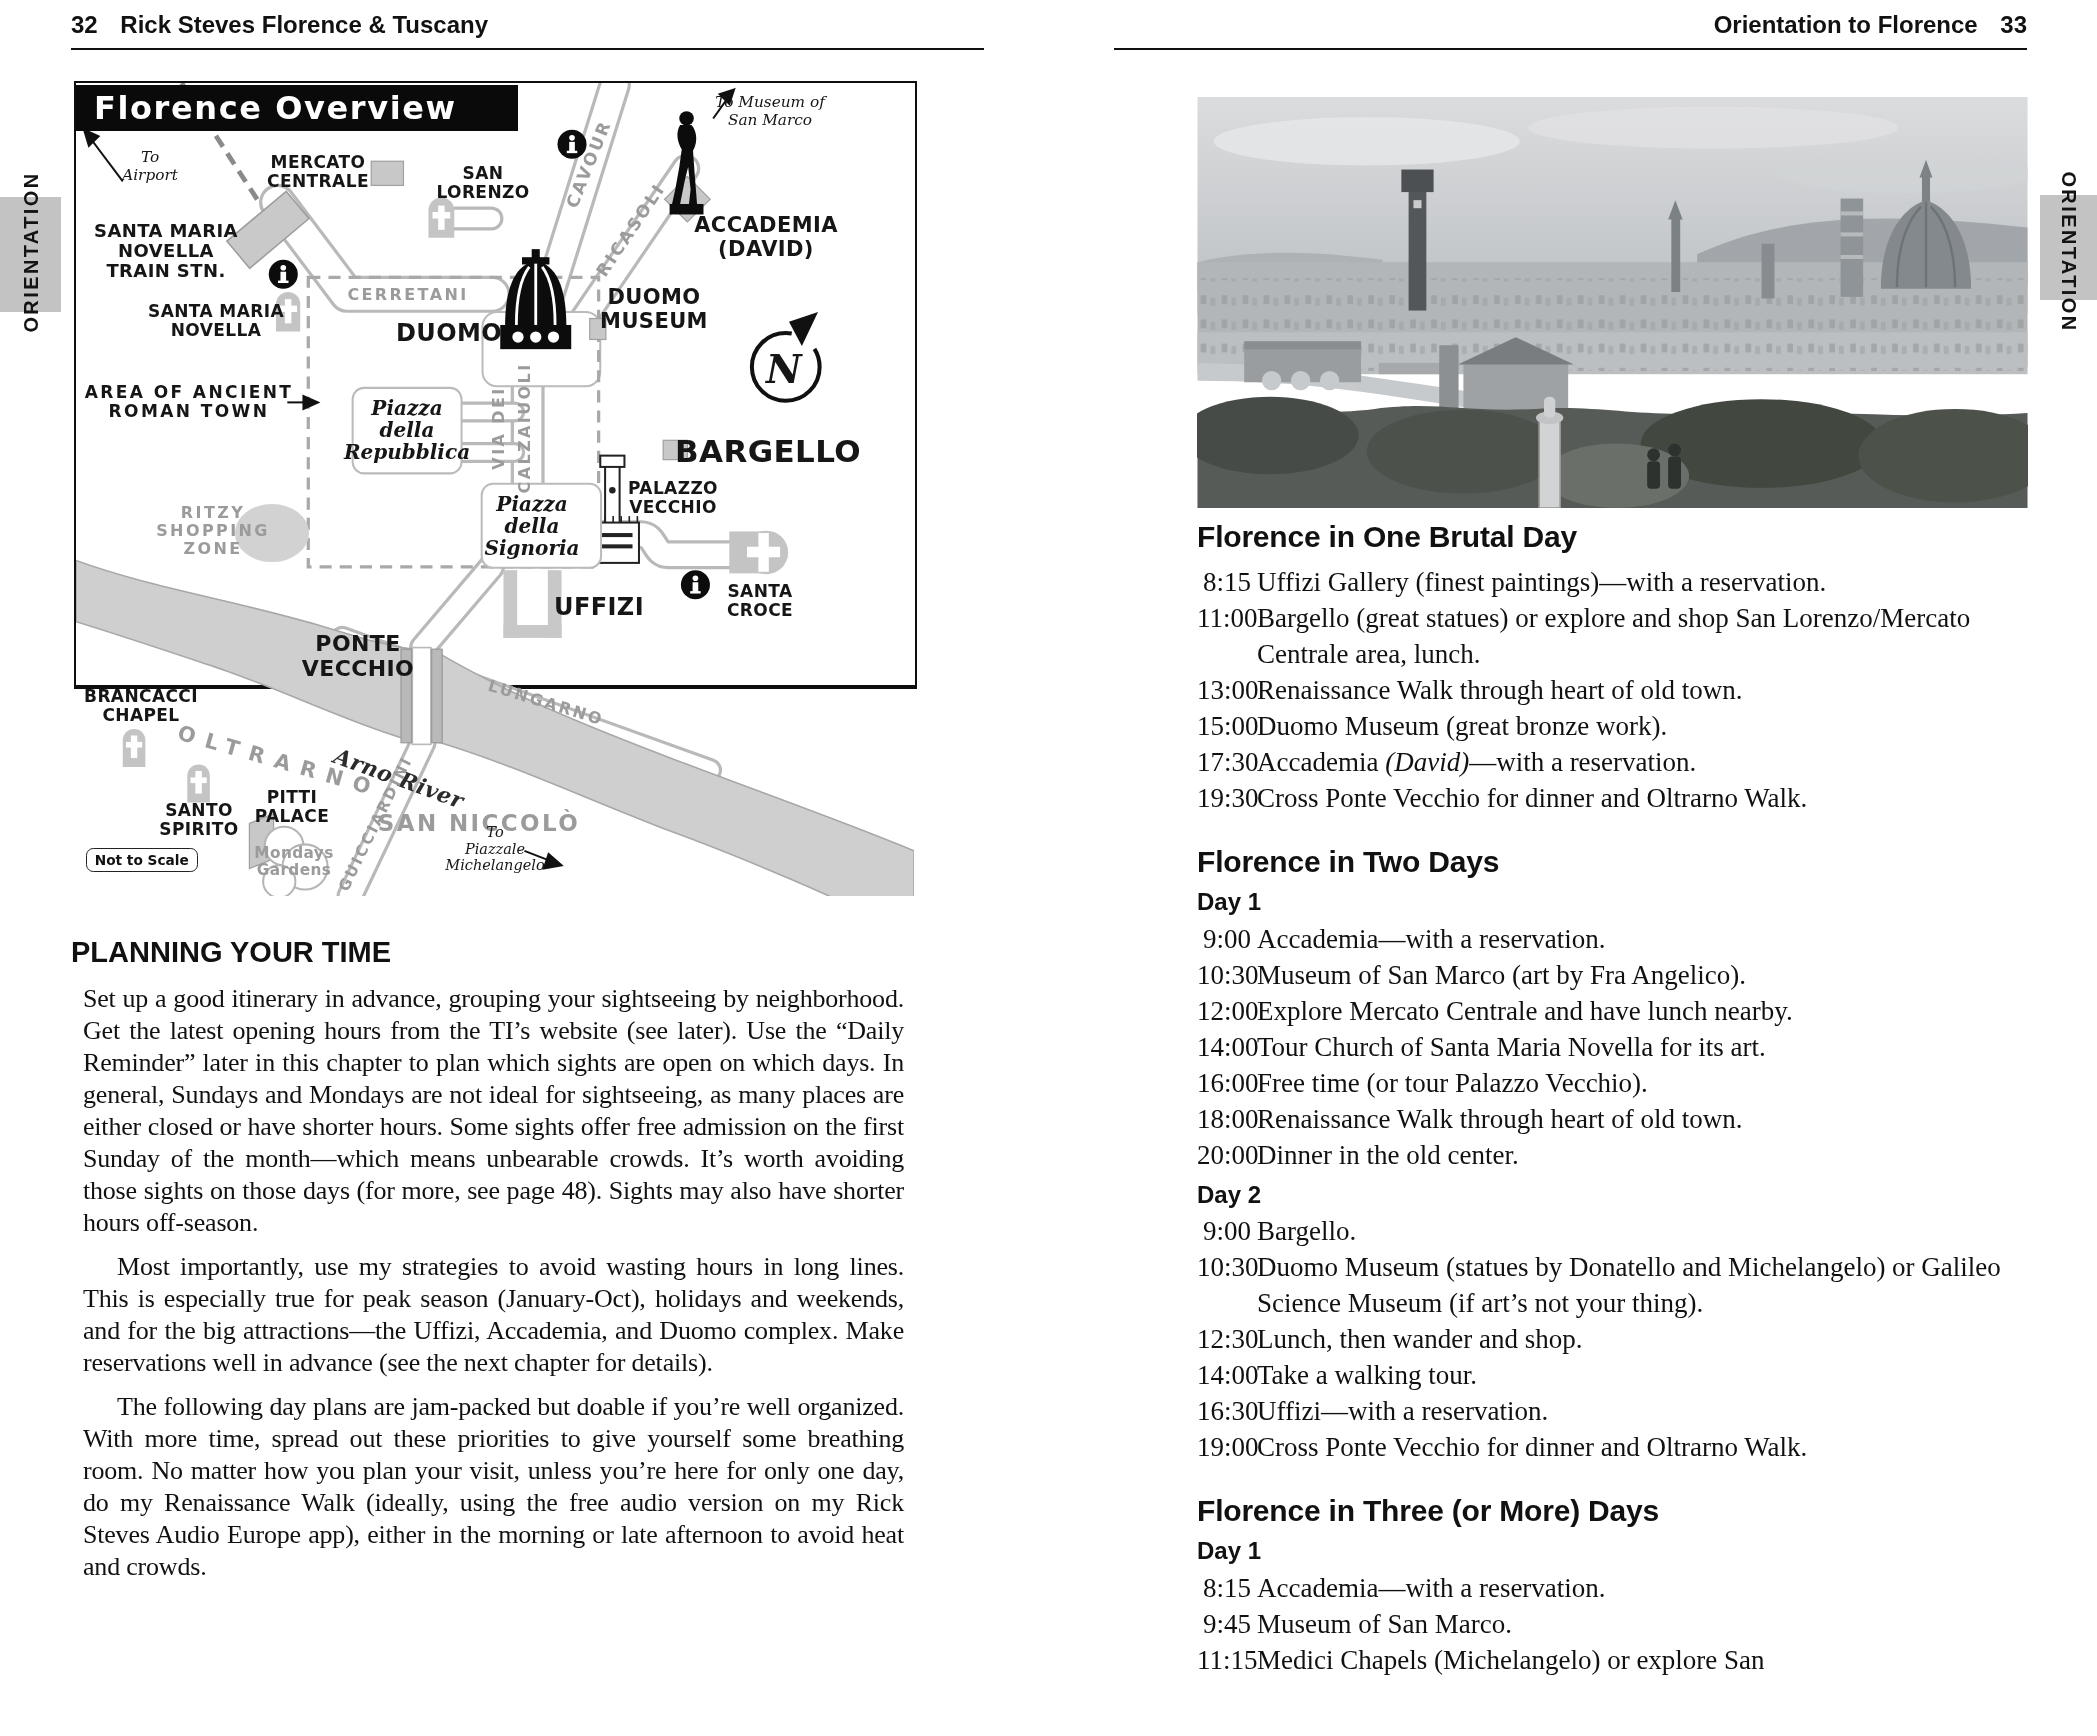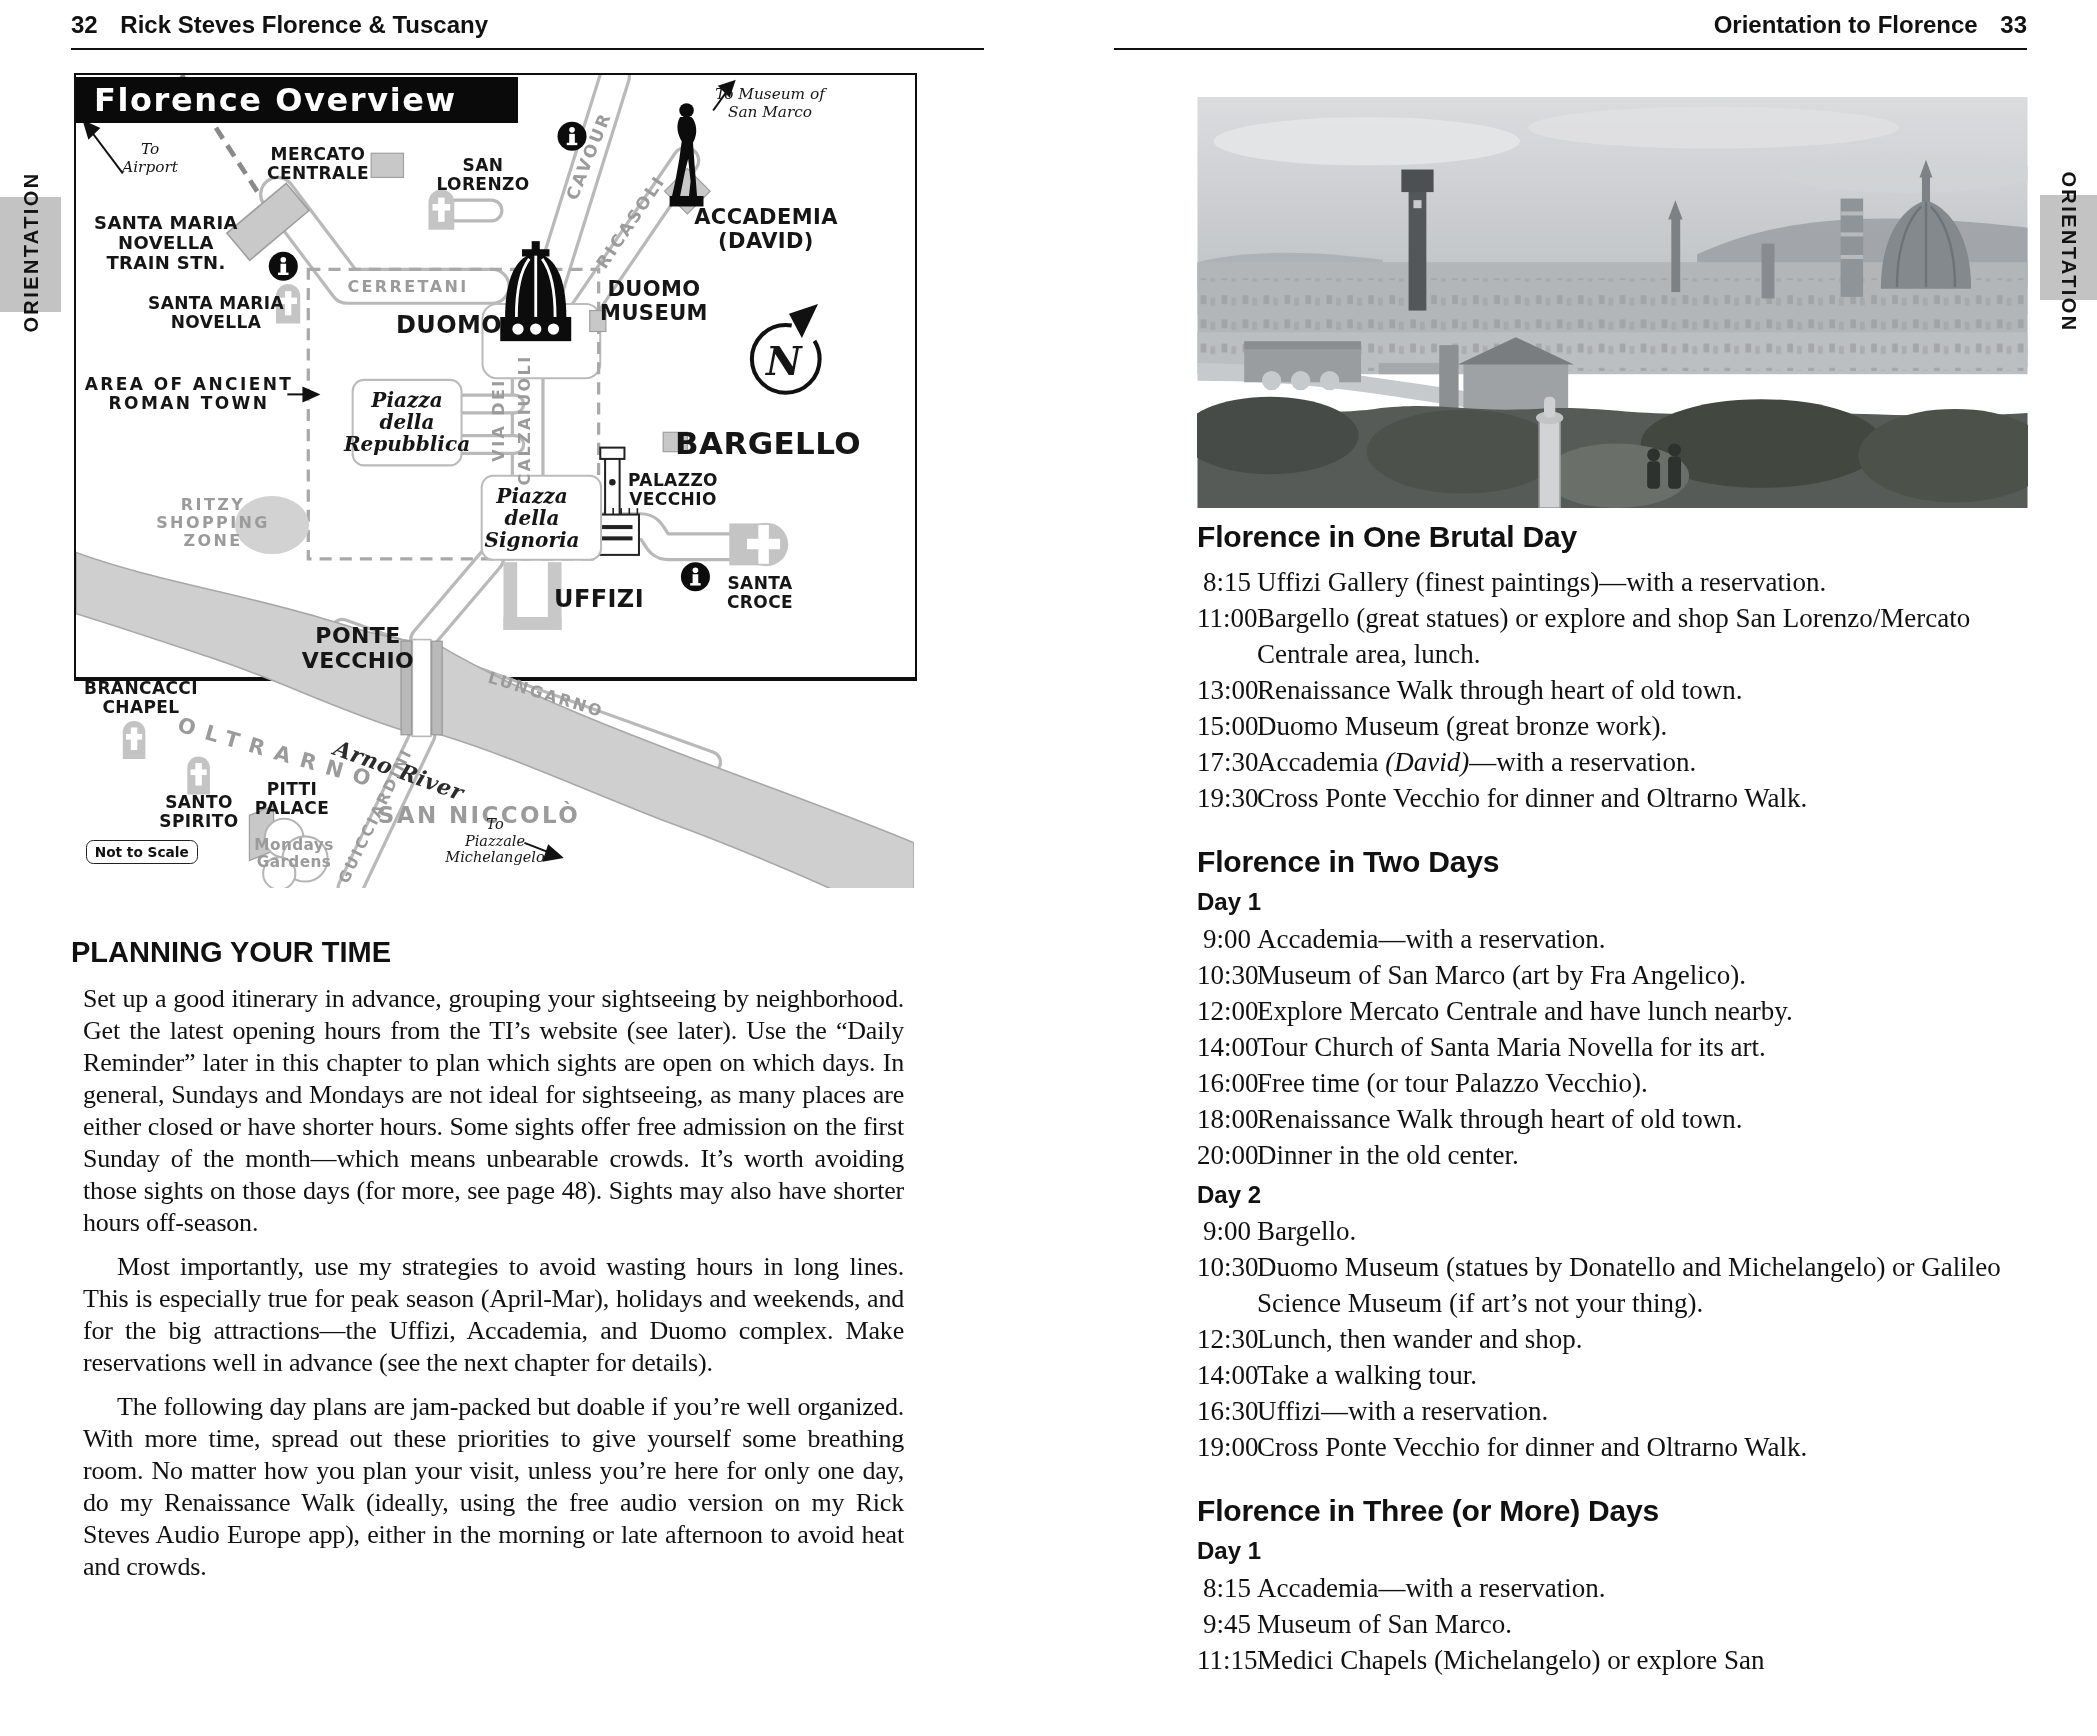--- a/index.html
+++ b/index.html
@@ -18,21 +18,21 @@
   .tab{position:absolute;top:165px;width:61px;height:173px}
   .tab .bar{position:absolute;background:#c3c3c3}
   .tab .txt{position:absolute;left:50%;top:50%;font:bold 20px "Liberation Sans",sans-serif;
             letter-spacing:2.4px;white-space:nowrap;color:#131313}
   .tabL{left:0}  .tabL .bar{left:0;top:32px;width:61px;height:115px}
   .tabL .txt{transform:translate(-50%,-50%) rotate(-90deg)}
   .tabR{right:0} .tabR .bar{right:0;top:30px;width:58px;height:105px}
   .tabR .txt{transform:translate(-50%,-50%) rotate(90deg)}
 
   
-  #map{position:absolute;left:74px;top:73px;width:843px;height:608px;background:#fff;
+  #map{position:absolute;left:74px;top:81px;width:843px;height:608px;background:#fff;
        border:2.4px solid #0e0e0e;border-bottom-width:4.8px;box-sizing:border-box}
   #map svg{position:absolute;left:0;top:0}
   #mapTitle{position:absolute;left:0;top:2.4px;width:442px;height:46px;background:#0a0a0a;
             color:#fff;font:bold 32px/46px "DejaVu Sans",sans-serif;padding-left:18px;
             letter-spacing:1.6px;box-sizing:border-box}
   .ml{position:absolute;transform:translate(-50%,-50%);font:bold 17px/1.12 "DejaVu Sans",sans-serif;
       color:#161616;text-align:center;white-space:pre-line;letter-spacing:0.4px}
   .ml.gray{color:#9b9b9b}
   .ml.sp{letter-spacing:2.4px}
   .ml.piazza{font:italic bold 20px/1.1 "DejaVu Serif",serif;letter-spacing:0}
@@ -316,21 +316,21 @@
     <div class="ml gray sp" style="left:403px;top:741px;font-size:23px">SAN NICCOLÒ</div>
     <div class="ml hand" style="left:419px;top:766px;font-size:14.5px">To
 Piazzale
 Michelangelo</div>
     <div id="notScale">Not to Scale</div>
   </div>
 
   <div id="lcol">
     <h2 class="planHead">PLANNING YOUR TIME</h2>
     <p class="para">Set up a good itinerary in advance, grouping your sightseeing by neighborhood. Get the latest opening hours from the TI’s website (see later). Use the “Daily Reminder” later in this chapter to plan which sights are open on which days. In general, Sundays and Mondays are not ideal for sightseeing, as many places are either closed or have shorter hours. Some sights offer free admission on the first Sunday of the month—which means unbearable crowds. It’s worth avoiding those sights on those days (for more, see page 48). Sights may also have shorter hours off-season.</p>
-    <p class="para ind">Most importantly, use my strategies to avoid wasting hours in long lines. This is especially true for peak season (April-Mar), holidays and weekends, and for the big attractions—the Uffizi, Accademia, and Duomo complex. Make reservations well in advance (see the next chapter for details).</p>
+    <p class="para ind">Most importantly, use my strategies to avoid wasting hours in long lines. This is especially true for peak season (January-Oct), holidays and weekends, and for the big attractions—the Uffizi, Accademia, and Duomo complex. Make reservations well in advance (see the next chapter for details).</p>
     <p class="para ind">The following day plans are jam-packed but doable if you’re well organized. With more time, spread out these priorities to give yourself some breathing room. No matter how you plan your visit, unless you’re here for only one day, do my Renaissance Walk (ideally, using the free audio version on my Rick Steves Audio Europe app), either in the morning or late afternoon to avoid heat and crowds.</p>
   </div>
 </div>
 
 <div class="page" id="pageR">
   <div class="hdr hdrR">
     <span>Orientation to Florence</span>
     <span>33</span>
   </div>
   <div class="rule" style="left:65px;width:913px"></div>

